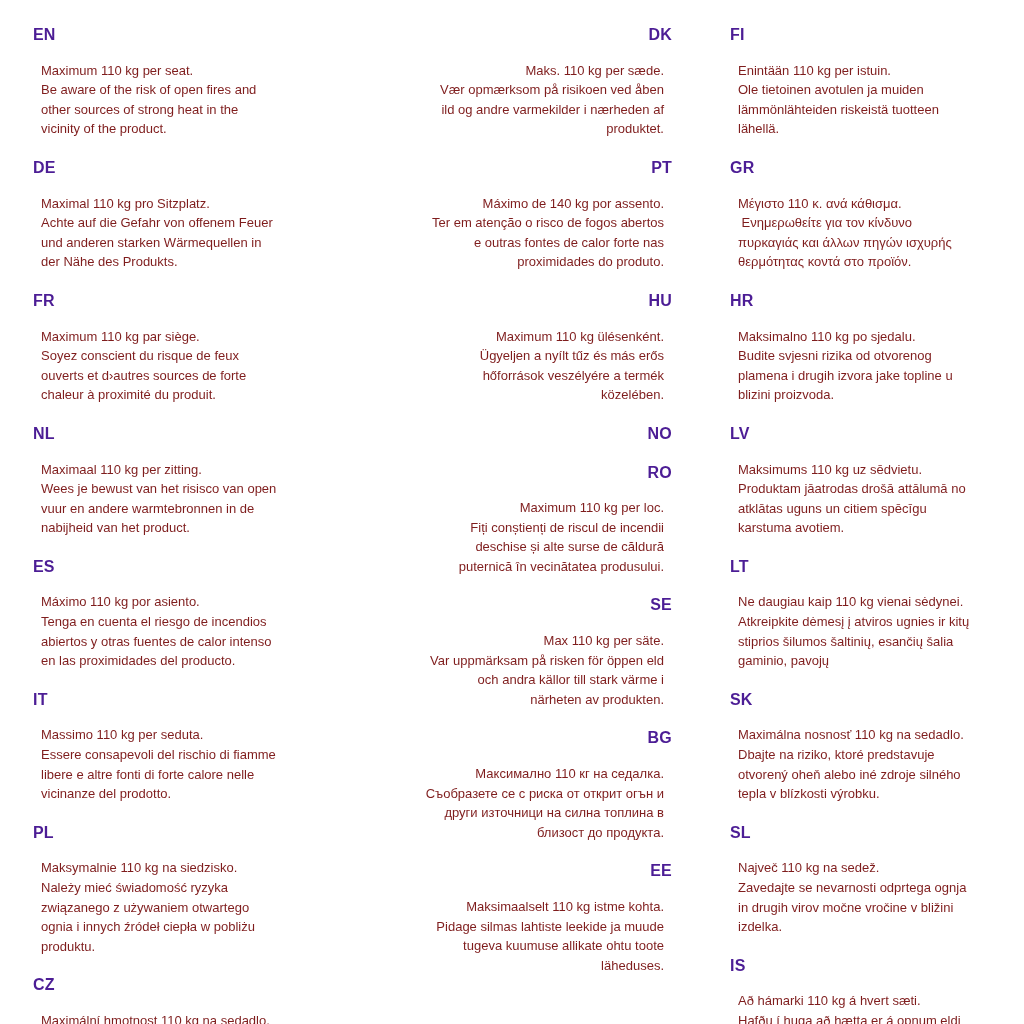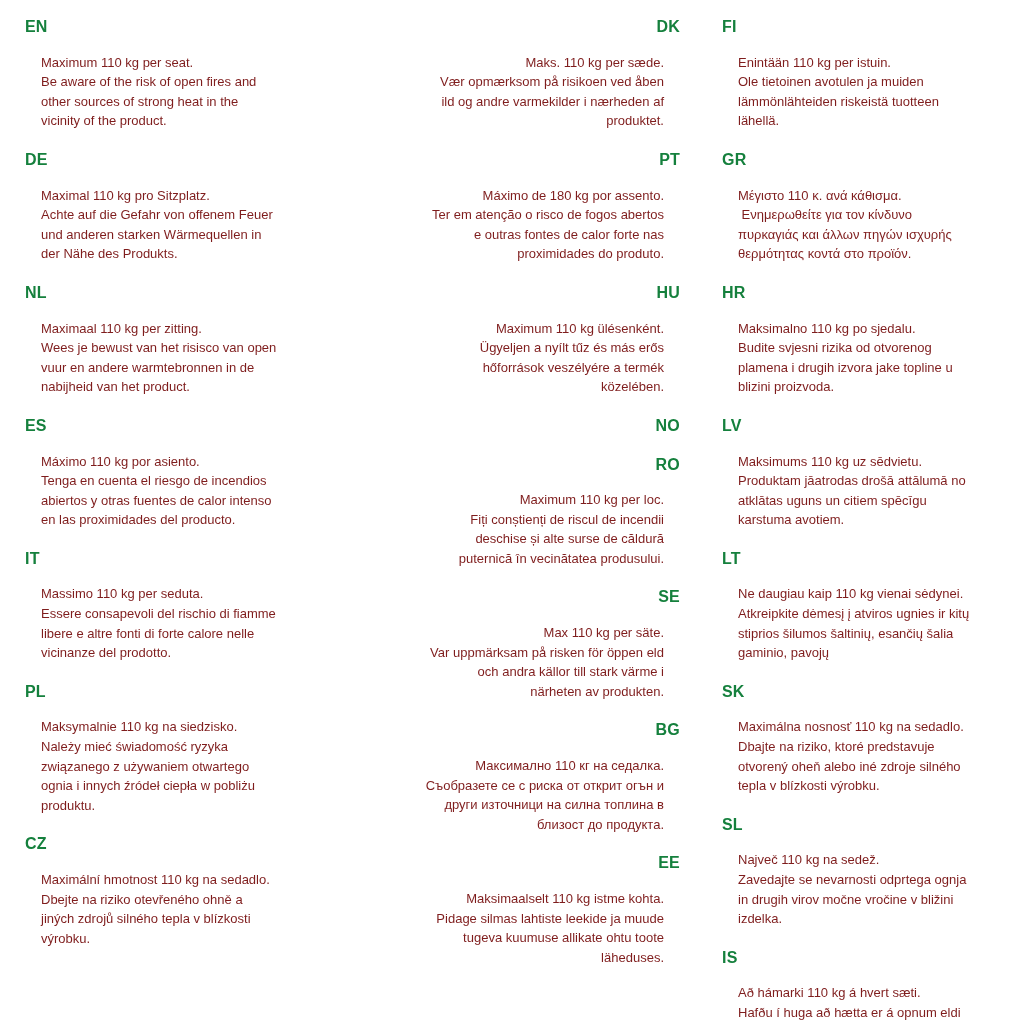--- a/index.html
+++ b/index.html
@@ -23,25 +23,25 @@
     position: absolute;
     top: 17px;
   }
   .col-1 { left: 25px;  width: 322px; }
   .col-2 { left: 350px; width: 330px; text-align: right; }
   .col-3 { left: 722px; width: 338px; }
   .block {
     margin: 0 0 19px 0;
   }
   .lang {
-    margin: 0;
+    margin: 8px;
     font-size: 16px;
     line-height: 19.6px;
     font-weight: 700;
-    color: #15803d;
+    color: #4c1d95;
     letter-spacing: 0.2px;
   }
   .text {
     margin: 16px;
     font-size: 13px;
     line-height: 19.6px;
     white-space: pre-line;
     color: #7f1d1d;
   }
 </style>
@@ -59,20 +59,27 @@
   </section>
 
   <section class="block">
     <h2 class="lang">DE</h2>
     <p class="text">Maximal 110 kg pro Sitzplatz.
 Achte auf die Gefahr von offenem Feuer
 und anderen starken Wärmequellen in
 der Nähe des Produkts.</p>
   </section>
 
+  <section class="block">
+    <h2 class="lang">FR</h2>
+    <p class="text">Maximum 110 kg par siège.
+Soyez conscient du risque de feux
+ouverts et d›autres sources de forte
+chaleur à proximité du produit.</p>
+  </section>
 
   <section class="block">
     <h2 class="lang">NL</h2>
     <p class="text">Maximaal 110 kg per zitting.
 Wees je bewust van het risisco van open
 vuur en andere warmtebronnen in de
 nabijheid van het product.</p>
   </section>
 
   <section class="block">
@@ -112,21 +119,21 @@
   <section class="block">
     <h2 class="lang">DK</h2>
     <p class="text">Maks. 110 kg per sæde.
 Vær opmærksom på risikoen ved åben
 ild og andre varmekilder i nærheden af
 produktet.</p>
   </section>
 
   <section class="block">
     <h2 class="lang">PT</h2>
-    <p class="text">Máximo de 180 kg por assento.
+    <p class="text">Máximo de 140 kg por assento.
 Ter em atenção o risco de fogos abertos
 e outras fontes de calor forte nas
 proximidades do produto.</p>
   </section>
 
   <section class="block">
     <h2 class="lang">HU</h2>
     <p class="text">Maximum 110 kg ülésenként.
 Ügyeljen a nyílt tűz és más erős
 hőforrások veszélyére a termék

